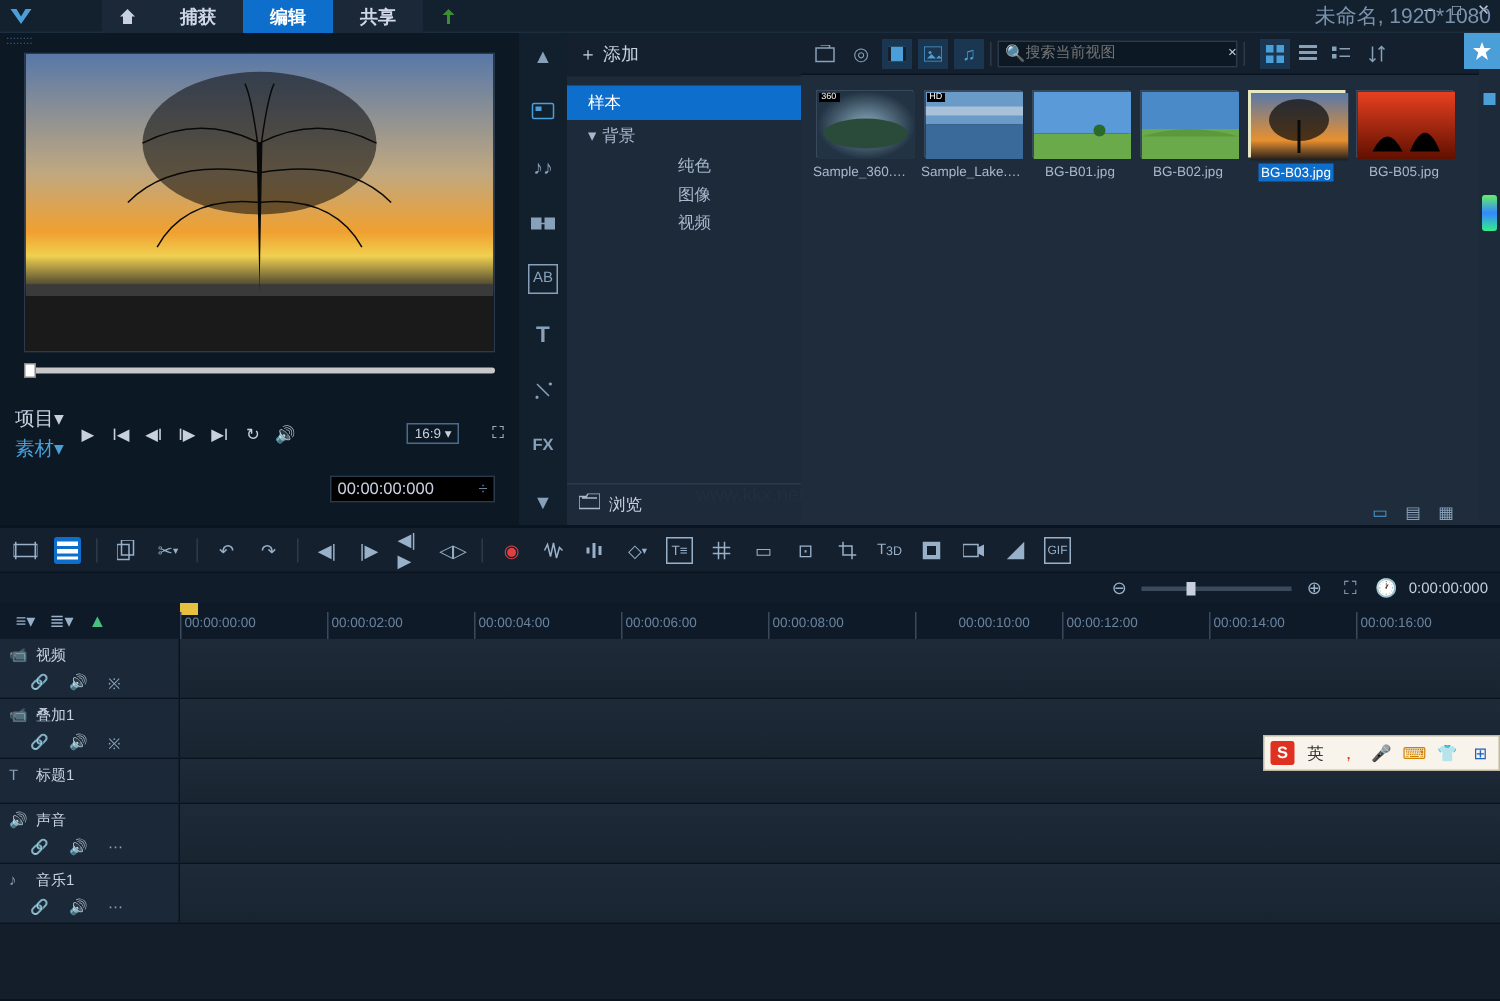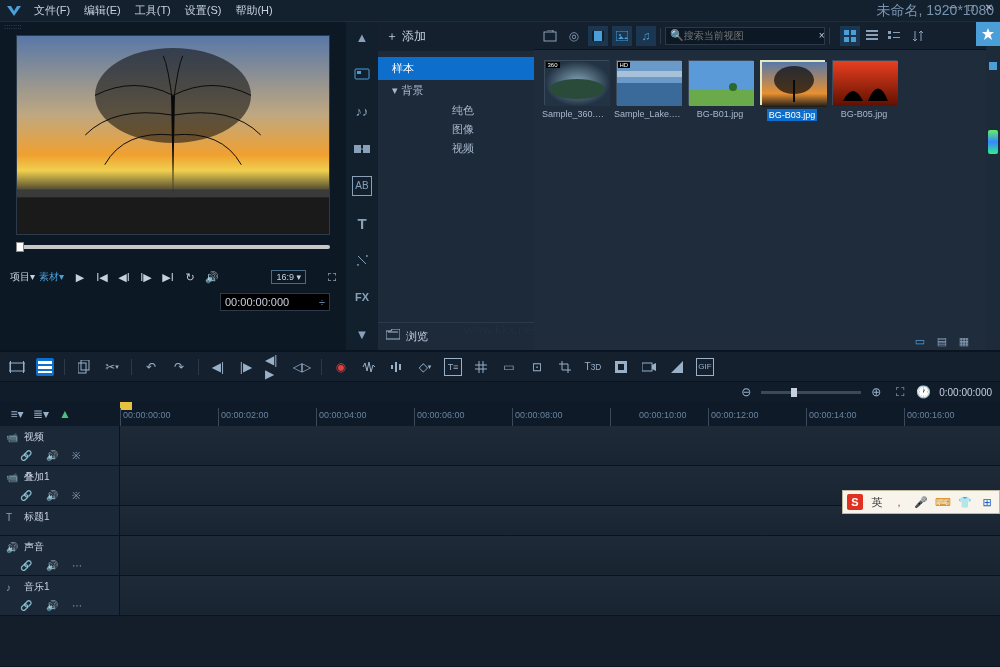--- a/index.html
+++ b/index.html
@@ -24,21 +24,21 @@
 
 .workspace { display: flex; height: 330px; border-bottom: 2px solid #0a1420; }
 
 
 .preview-panel { width: 346px; background: #0c1824; display: flex; flex-direction: column; }
 .preview-img { margin: 4px 16px 4px 16px; height: 200px; background: #000; position: relative; border: 1px solid #2a3a4a; }
 .preview-canvas { width: 100%; height: 100%; display: block; }
 .scrub { margin: 6px 16px; height: 4px; background: #c8c8c8; position: relative; border-radius: 2px; }
 .scrub-handle { position: absolute; left: 0; top: -3px; width: 8px; height: 10px; background: #fff; border: 1px solid #888; }
 .preview-tabs { margin: 14px 6px 4px 8px; display: flex; align-items: center; gap: 6px; }
-.pv-tab-col { display: flex; flex-direction: row; font-size: 10px; text-align: right; }
+.pv-tab-col { display: flex; flex-direction: column; font-size: 13px; text-align: right; }
 .pv-tab-item { padding: 1px 2px; cursor: pointer; }
 .pv-tab-item.active { color: #4a9fd8; }
 .playback-ctrl { display: flex; gap: 6px; align-items: center; }
 .pctrl { width: 16px; height: 16px; display: flex; align-items: center; justify-content: center; cursor: pointer; color: #c8d0e0; font-size: 11px; }
 .aspect-box { margin-left: auto; margin-right: 12px; border: 1px solid #4a6a8a; padding: 1px 4px; font-size: 9px; cursor: pointer; }
 .timecode-box { margin: 4px 16px 8px auto; width: 110px; background: #000; border: 1px solid #2a3a4a; padding: 2px 4px; font-size: 11px; display: flex; align-items: center; justify-content: space-between; }
 
 
 .library-panel { flex: 1; background: #182434; display: flex; position: relative; }
 .lib-sidebar { width: 32px; background: #12202e; display: flex; flex-direction: column; align-items: center; padding-top: 6px; gap: 18px; }
@@ -122,26 +122,34 @@
 </style>
 </head>
 <body>
 
 <div class="menubar">
   <div class="logo">
     <svg width="18" height="18" viewBox="0 0 18 18">
         <path d="M2 4 L9 14 L16 4 L12 4 L9 9 L6 4 Z" fill="#4a9fd8"></path>
       </svg>
   </div>
-  <div class="menu-items">
-    <span class="menu-item">文件(F)</span>
-    <span class="menu-item">编辑(E)</span>
-    <span class="menu-item">工具(T)</span>
-    <span class="menu-item">设置(S)</span>
-    <span class="menu-item">帮助(H)</span>
+  <div class="tab-row">
+    <div class="home-icon-cell">
+      <svg width="12" height="12" viewBox="0 0 12 12">
+          <path d="M1 6 L6 1 L11 6 L9 6 L9 11 L3 11 L3 6 Z" fill="#c8d0e0"></path>
+        </svg>
+    </div>
+    <div class="top-tab inactive">捕获</div>
+    <div class="top-tab active">编辑</div>
+    <div class="top-tab inactive">共享</div>
+    <div class="upload-cell">
+      <svg width="12" height="12" viewBox="0 0 12 12">
+          <path d="M6 1 L10 5 L7 5 L7 11 L5 11 L5 5 L2 5 Z" fill="#3a9030"></path>
+        </svg>
+    </div>
   </div>
   <div class="window-controls">
     <div class="win-ctrl">─</div>
     <div class="win-ctrl">□</div>
     <div class="win-ctrl">✕</div>
   </div>
   <div class="project-info">未命名, 1920*1080</div>
 </div>
 
 <div class="workspace">
@@ -348,20 +356,30 @@
           <div class="thumb">
             <div class="thumb-img">
               <svg width="65" height="45">
                 <rect width="65" height="28" fill="#5a9ad8"></rect>
                 <rect y="28" width="65" height="17" fill="#6aaa4a"></rect>
                 <circle cx="44" cy="26" r="4" fill="#2a6a2a"></circle>
               </svg>
             </div>
             <div class="thumb-label">BG-B01.jpg</div>
           </div>
+          <div class="thumb">
+            <div class="thumb-img">
+              <svg width="65" height="45">
+                <rect width="65" height="25" fill="#4a8ac8"></rect>
+                <rect y="25" width="65" height="20" fill="#6aaa4a"></rect>
+                <path d="M0 30 Q32 20 65 30" fill="#5a9a3a"></path>
+              </svg>
+            </div>
+            <div class="thumb-label">BG-B02.jpg</div>
+          </div>
           <div class="thumb selected">
             <div class="thumb-img">
               <svg width="65" height="45">
                 <defs>
                   <linearGradient id="t4" x2="0" y2="1">
                     <stop offset="0%" stop-color="#5878a8"></stop>
                     <stop offset="70%" stop-color="#e89030"></stop>
                     <stop offset="100%" stop-color="#1a1a1a"></stop>
                   </linearGradient>
                 </defs>

